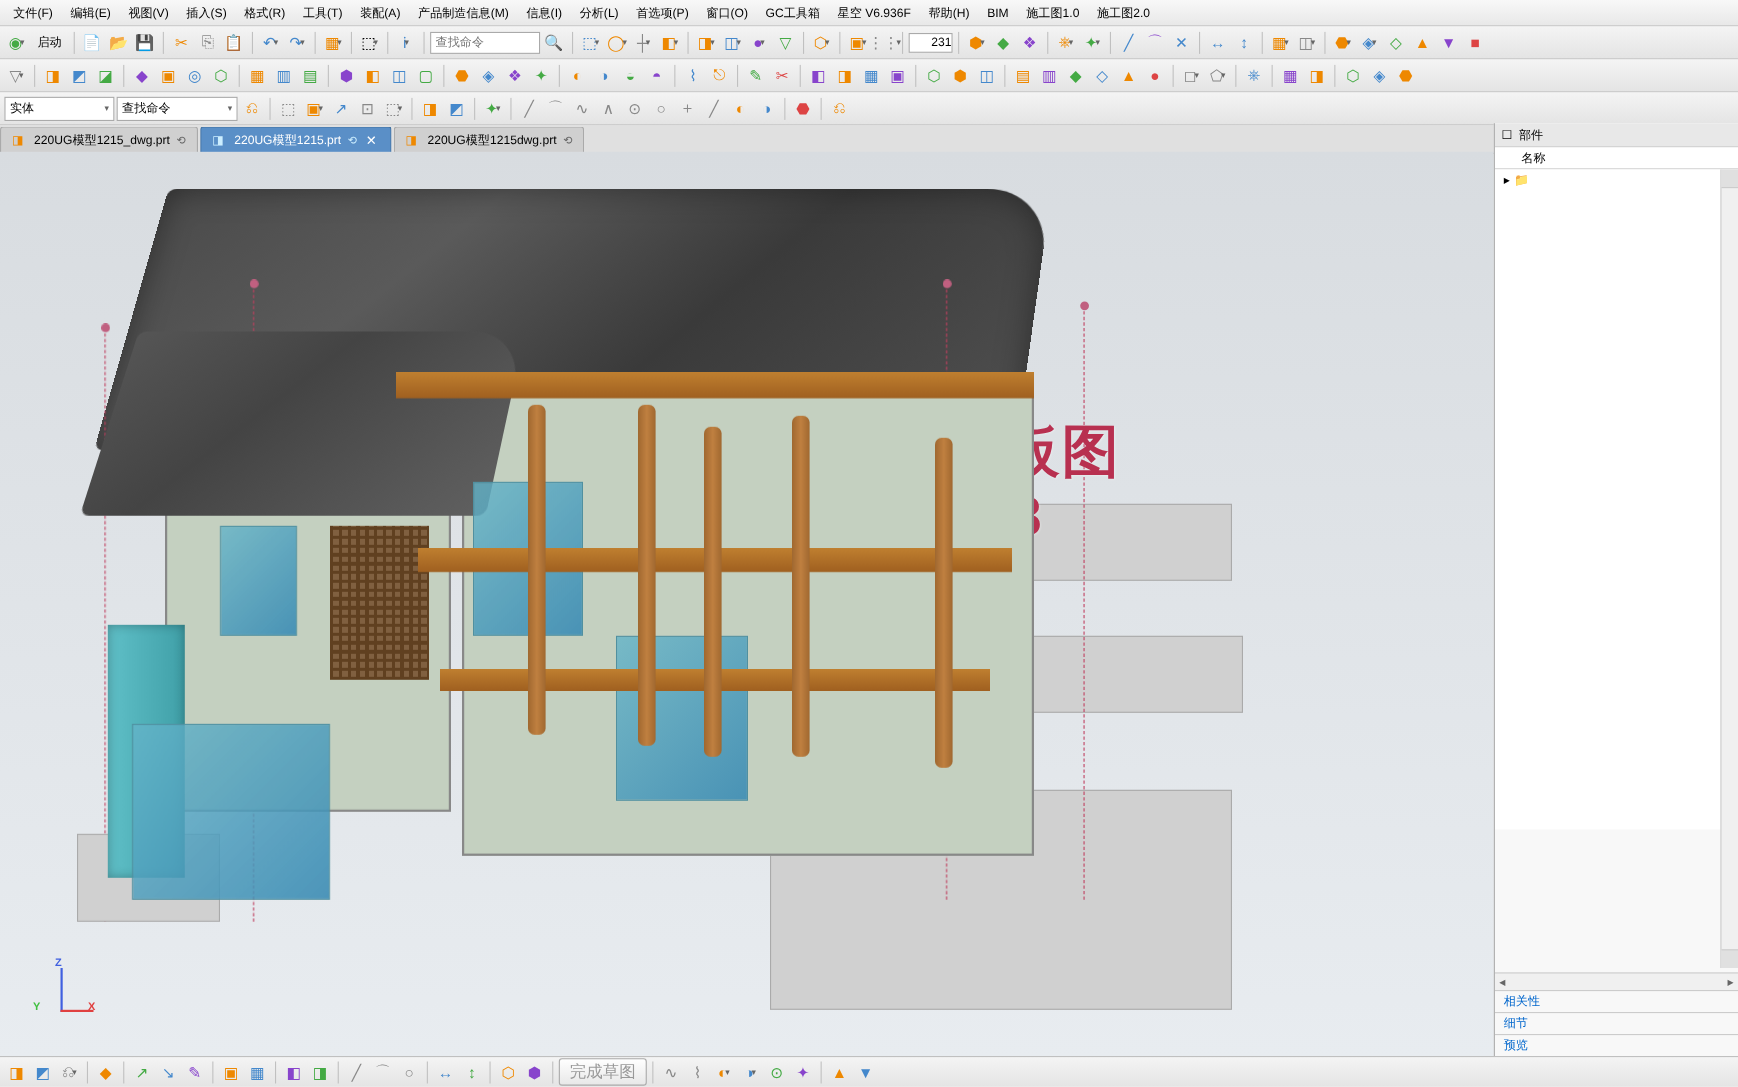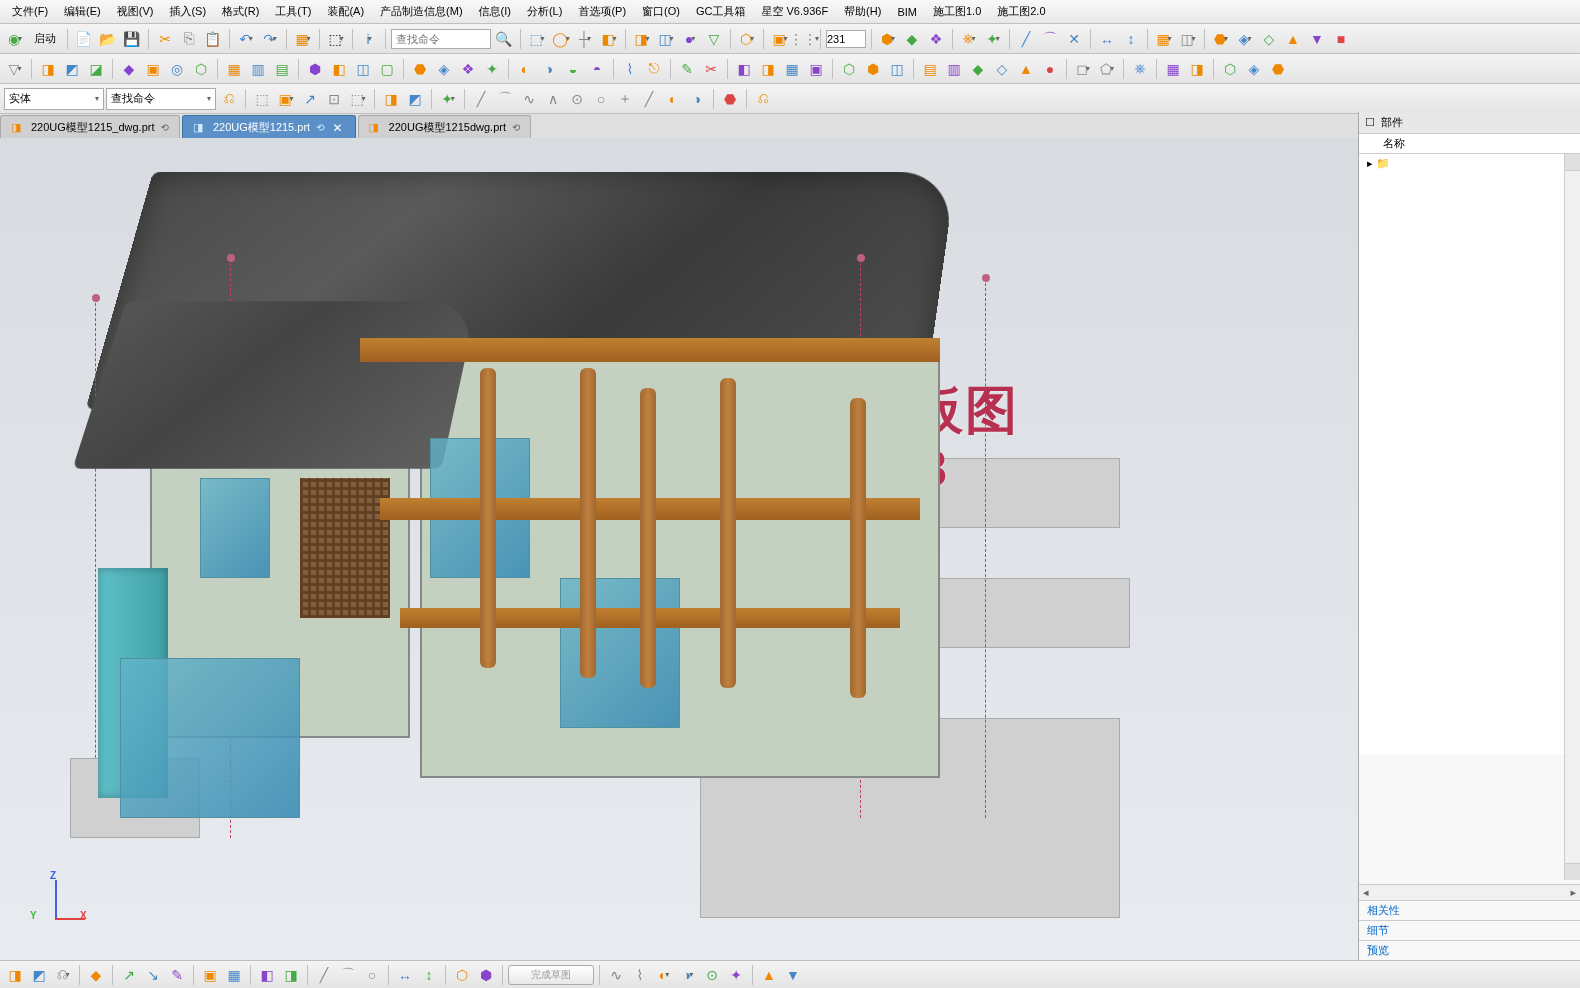--- a/index.html
+++ b/index.html
@@ -11,21 +11,21 @@
 
 
 .toolbar-row { height: 30px; background: linear-gradient(#f4f4f4, #e4e4e4); border-bottom: 1px solid #c0c0c0; display: flex; align-items: center; gap: 2px; padding: 0 4px; overflow: hidden; }
 .tool-btn { width: 22px; height: 22px; display: inline-flex; align-items: center; justify-content: center; border: 1px solid transparent; border-radius: 2px; cursor: pointer; font-size: 14px; }
 .tool-sep { width: 1px; height: 20px; background: #c0c0c0; margin: 0 3px; }
 .tool-drop { display: inline-flex; align-items: center; }
 .tool-drop::after { content: "▾"; font-size: 8px; color: #666; margin-left: -2px; }
 .cmd-input { width: 100px; height: 20px; border: 1px solid #aaa; padding: 0 4px; font-size: 11px; }
 .select-box { height: 22px; border: 1px solid #aaa; background: white; padding: 0 4px; display: flex; align-items: center; min-width: 100px; }
 .select-box::after { content: "▾"; margin-left: auto; font-size: 8px; color: #666; }
-.num-input { width: 40px; height: 18px; border: 1px solid #aaa; text-align: left; font-size: 11px; }
+.num-input { width: 40px; height: 18px; border: 1px solid #aaa; text-align: right; font-size: 11px; }
 
 
 .tabs-row { height: 26px; background: #e0e0e0; display: flex; align-items: flex-end; border-bottom: 1px solid #888; }
 .tab { height: 24px; padding: 0 10px; display: flex; align-items: center; gap: 6px; background: #d0d0d0; border: 1px solid #aaa; border-bottom: none; border-radius: 3px 3px 0 0; margin-right: 2px; cursor: pointer; font-size: 11px; }
 .tab.active { background: #5a8fc7; color: white; border-color: #4070a0; }
 .tab-icon { width: 14px; height: 14px; display: inline-block; }
 .tab-close { font-size: 12px; padding: 0 2px; }
 .tab-restore { font-size: 10px; color: #666; }
 
 
@@ -405,21 +405,21 @@
   <span class="tool-btn ic-gray">╱</span>
   <span class="tool-btn ic-gray">⌒</span>
   <span class="tool-btn ic-gray">○</span>
   <span class="tool-sep"></span>
   <span class="tool-btn ic-blue">↔</span>
   <span class="tool-btn ic-green">↕</span>
   <span class="tool-sep"></span>
   <span class="tool-btn ic-orange">⬡</span>
   <span class="tool-btn ic-purple">⬢</span>
   <span class="tool-sep"></span>
-  <span style="padding:2px 22px; border:1px solid #aaa; border-radius:3px; background:linear-gradient(#fff,#e8e8e8); font-size:10px; color:#999;">完成草图</span>
+  <span style="padding:2px 9px; border:1px solid #aaa; border-radius:3px; background:linear-gradient(#fff,#e8e8e8); font-size:15px; color:#999;">完成草图</span>
   <span class="tool-sep"></span>
   <span class="tool-btn ic-gray">∿</span>
   <span class="tool-btn ic-gray">⌇</span>
   <span class="tool-btn tool-drop ic-orange">◐</span>
   <span class="tool-btn tool-drop ic-blue">◑</span>
   <span class="tool-btn ic-green">⊙</span>
   <span class="tool-btn ic-purple">✦</span>
   <span class="tool-sep"></span>
   <span class="tool-btn ic-orange">▲</span>
   <span class="tool-btn ic-blue">▼</span>

